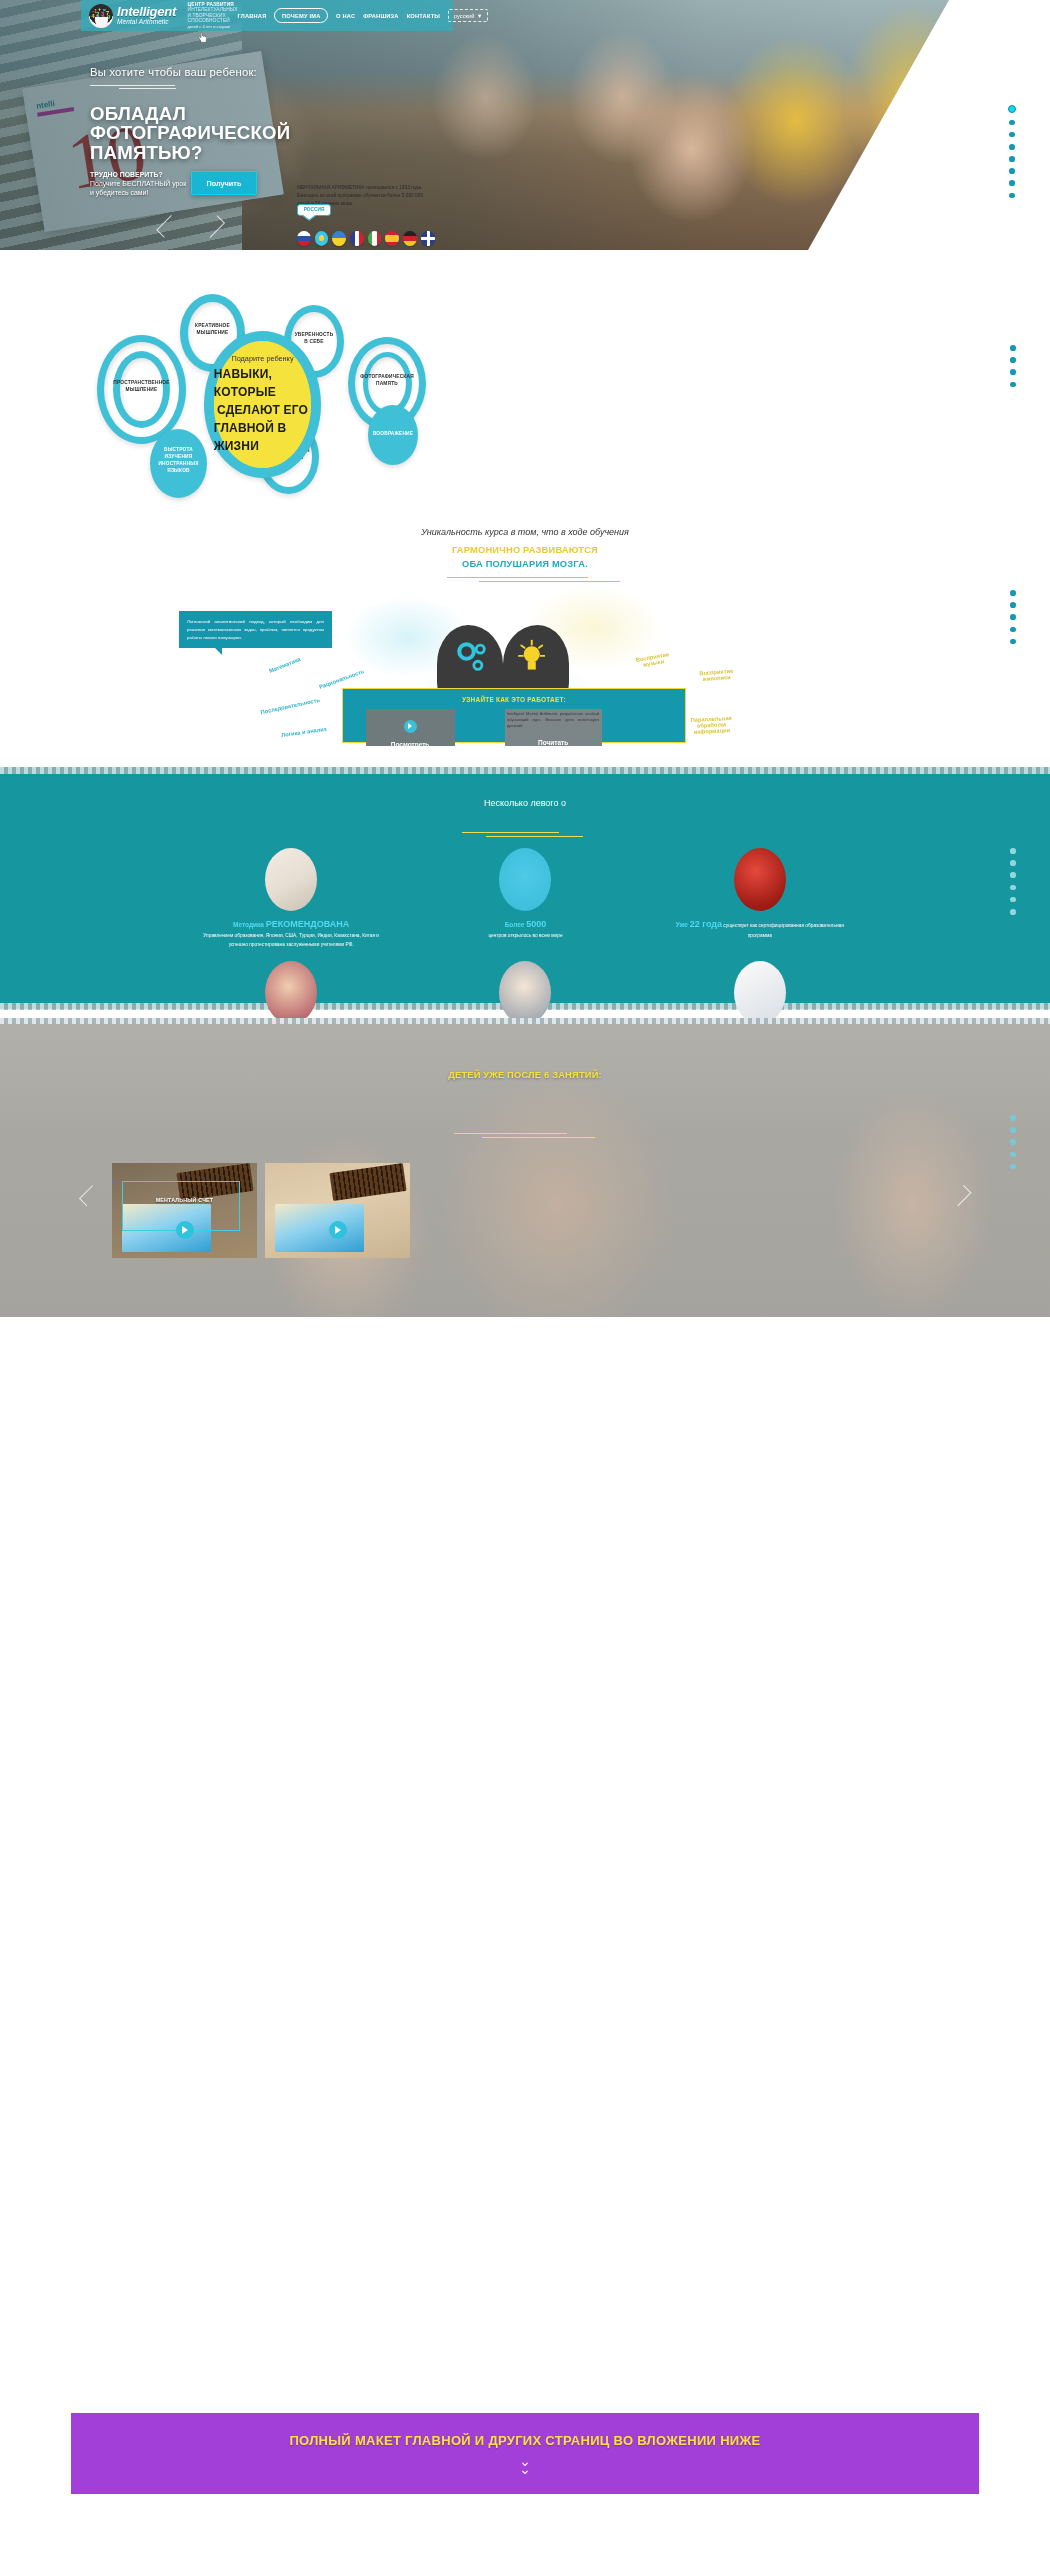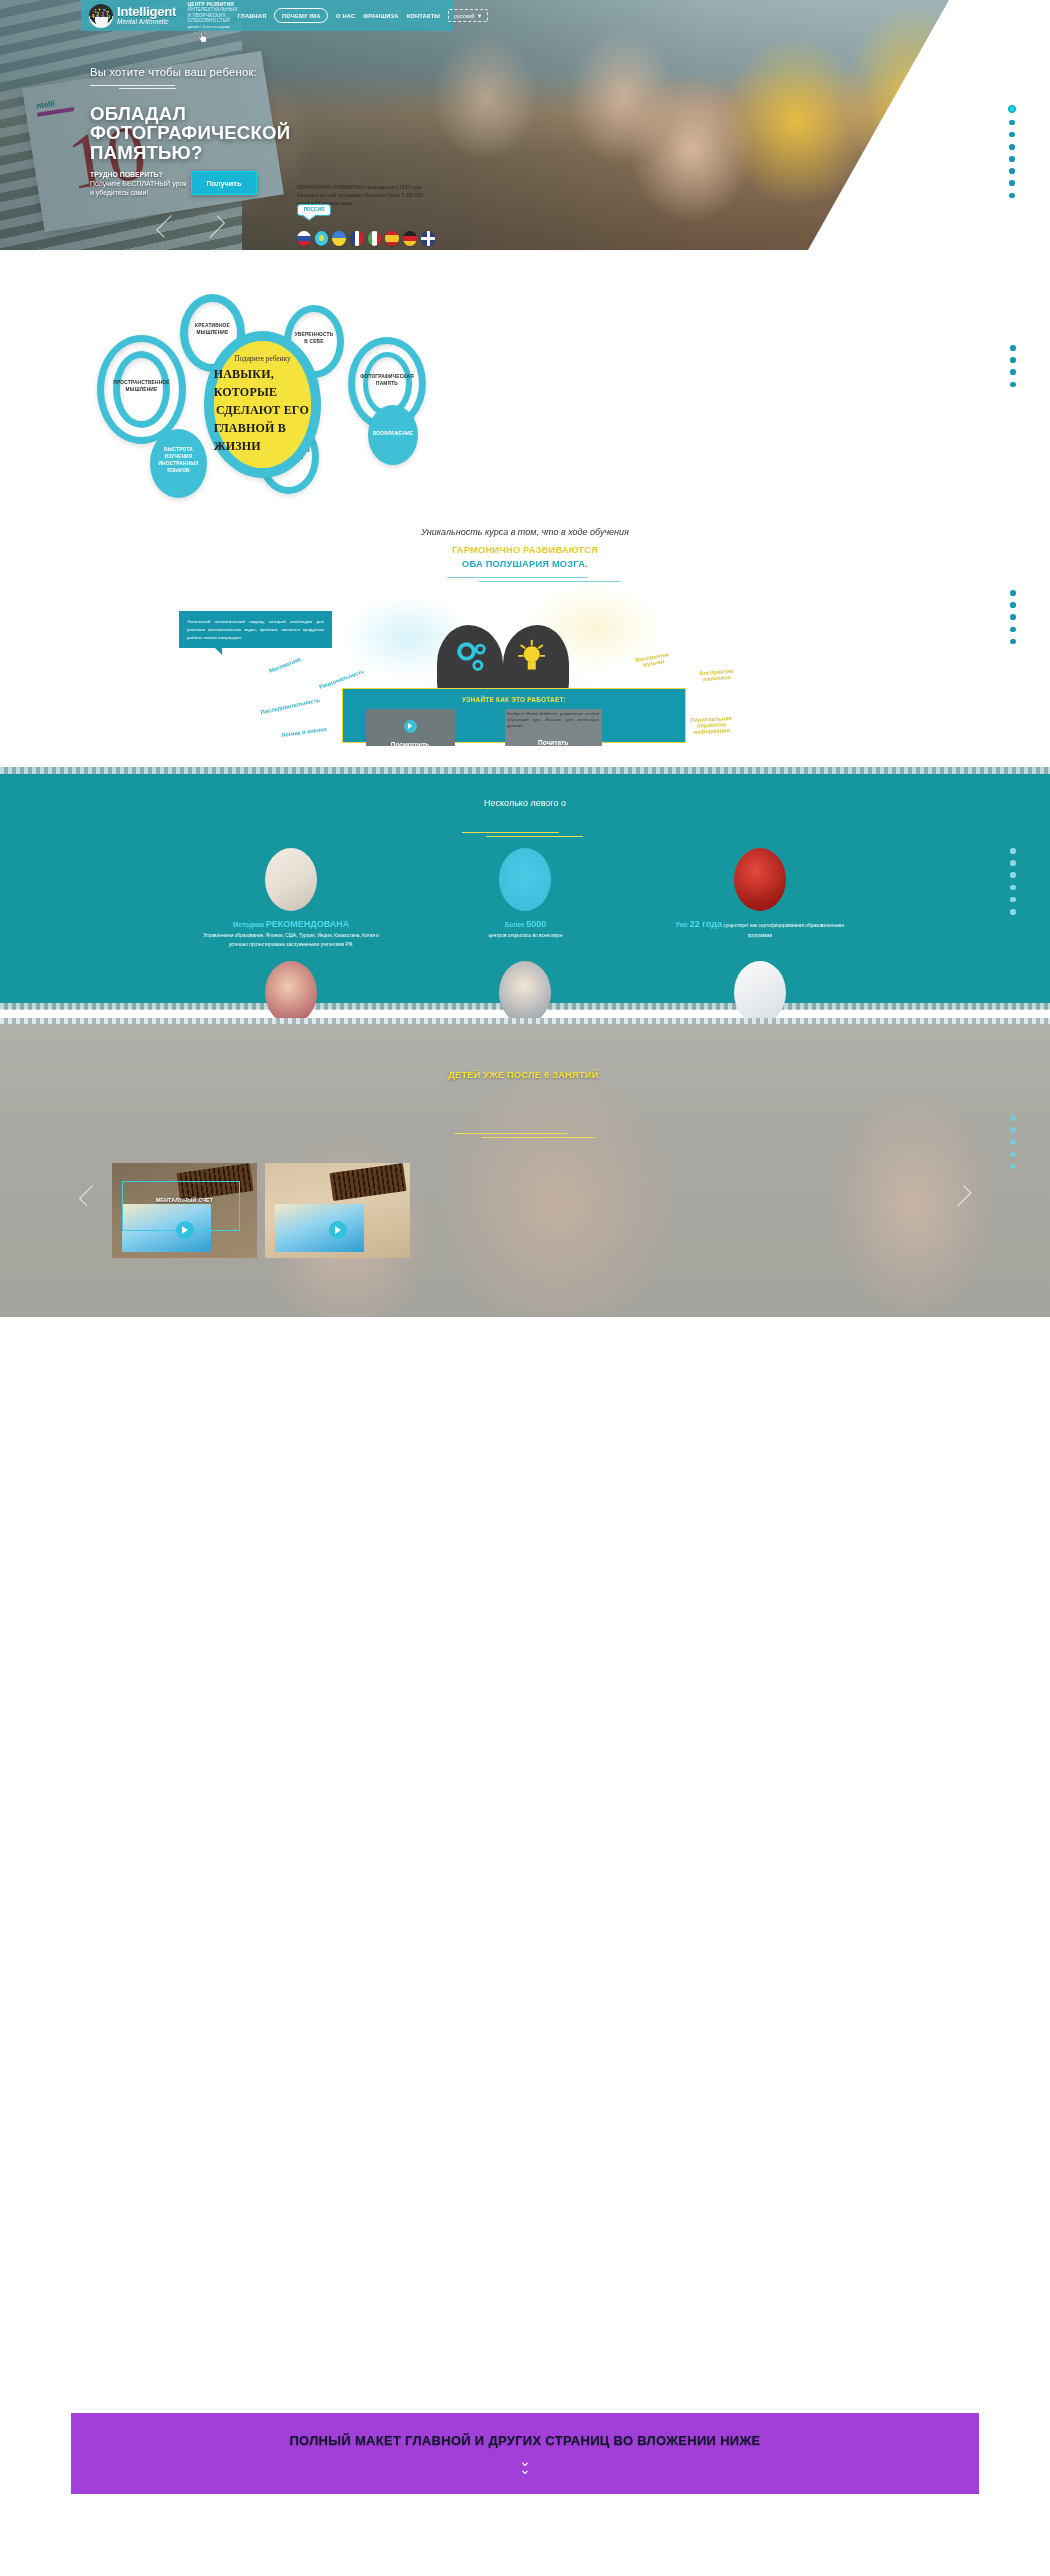--- a/index.html
+++ b/index.html
@@ -55,21 +55,21 @@
     background:rgba(54,170,185,.82); display:flex; align-items:center; z-index:30; }
   .brand { display:flex; align-items:center; padding-left:8px; }
   .brand-mark { width:24px; height:24px; border-radius:50%;
     background:radial-gradient(circle at 50% 38%, #2b2b2b 62%, #f3f3f3 63%);
     position:relative; flex:0 0 auto; }
   .brand-mark .nums { position:absolute; inset:0; font-size:5.7px; color:#fff; }
   .brand-mark .nums b { position:absolute; font-weight:bold; }
   .brand-mark .face { position:absolute; left:5.7px; bottom:0.8px; width:13px; height:9.7px;
     background:#f6f6f6; border-radius:0 0 6.5px 6.5px; }
   .brand-text { margin-left:4px; line-height:1; }
-  .brand-name { font-size:13px; font-weight:bold; color:#fff; letter-spacing:-0.2px;
+  .brand-name { font-size:13px; font-weight:bold; color:#fff; font-style:italic; letter-spacing:-0.2px;
     text-shadow:0 0.8px 0 rgba(0,0,0,.35); }
   .brand-sub { font-size:6.5px; color:#fff; font-style:italic; letter-spacing:0.1px; margin-top:0.8px;}
   .brand-div { width:0.8px; height:21px; background:rgba(255,255,255,.5); margin:0 5.7px; }
   .brand-tag { line-height:1.15; }
   .brand-tag .l1 { font-size:4.8px; font-weight:bold; color:#ffffff; letter-spacing:0.2px;}
   .brand-tag .l2, .brand-tag .l3 { font-size:4.8px; color:#cfeff6; letter-spacing:0.1px;}
   .brand-tag .l4 { font-size:4px; color:#eaf8fb; margin-top:0.8px;}
   .nav { display:flex; align-items:center; gap:8px; margin-left:auto; padding-right:6.5px; }
   .nav a { color:#fff; font-size:5.7px; font-weight:bold; letter-spacing:0.2px; text-decoration:none; white-space:nowrap;}
   .nav a.pill { border:0.8px solid #fff; border-radius:9px; padding:3.2px 6.5px; }
@@ -218,21 +218,21 @@
   .vid .cap { position:absolute; left:0; top:34px; width:100%; text-align:center; color:#fff;
      font-size:5.3px; font-weight:bold; letter-spacing:0.2px; text-shadow:0 0.8px 1.6px rgba(0,0,0,.6); }
   .rchev { position:absolute; top:168px; width:10.5px; height:19.4px;
      border-left:1.2px solid rgba(255,255,255,.8); border-bottom:1.2px solid rgba(255,255,255,.8); }
   .rchev.l { left:84px; transform:rotate(45deg); }
   .rchev.r { right:84px; transform:rotate(-135deg); }
 
   
   .purple { position:absolute; left:71px; top:2413px; width:908px; height:81px;
      background:#a23fd8; display:flex; flex-direction:column; align-items:center; justify-content:center; }
-  .purple .txt { color:#0f172a; font-size:13px; font-weight:bold; letter-spacing:0.3px;
+  .purple .txt { color:#fde047; font-size:13px; font-weight:bold; letter-spacing:0.3px;
      text-shadow:0 0.8px 1.6px rgba(0,0,0,.25); }
   .purple .dchev { margin-top:9.7px; color:#fff; font-size:13.7px; line-height:.6; }
   .purple .dchev span { display:block; }
 </style>
 </head>
 <body>
 
 <div class="hero">
   <div class="hero-photo">
     <div class="hero-blinds"></div>
@@ -389,21 +389,21 @@
 
   <div class="ring solid" style="left:150px; top:171px; width:57px; height:69px;">
     <div class="lbl white" style="top:18px; white-space:pre-line;">БЫСТРОТА
 ИЗУЧЕНИЯ
 ИНОСТРАННЫХ
 ЯЗЫКОВ</div>
   </div>
 
   <div class="ring outline" style="left:204px; top:73px; width:117px; height:147px;">
     <div class="hole" style="inset:9.7px; background:#f5e23c; box-shadow:inset 2.4px 3.2px 5.7px rgba(0,0,0,.12);"></div>
-    <div class="center-yellow" style="inset:9.7px;font-family:Liberation Serif, serif;">
+    <div class="center-yellow" style="inset:9.7px;">
       <div class="t1">Подарите ребенку</div>
       <div class="t2">НАВЫКИ, КОТОРЫЕ</div>
       <div class="t2">СДЕЛАЮТ ЕГО</div>
       <div class="t2">ГЛАВНОЙ В ЖИЗНИ</div>
     </div>
   </div>
 
   <div class="dots" style="top:87px;">
     <b></b>
       <b></b>

